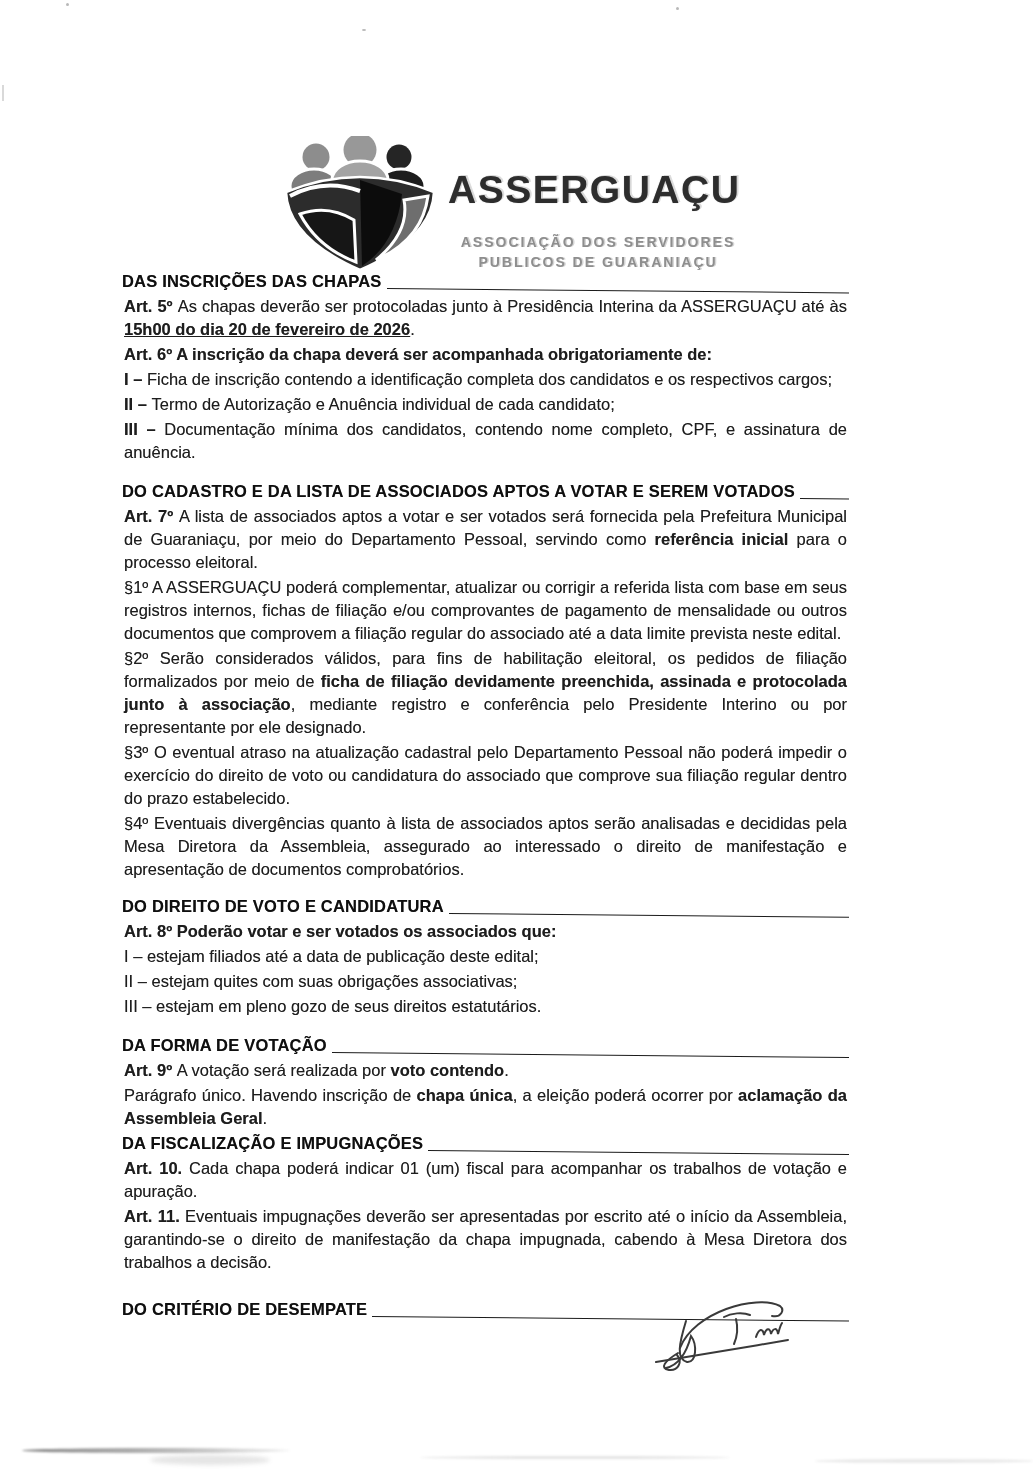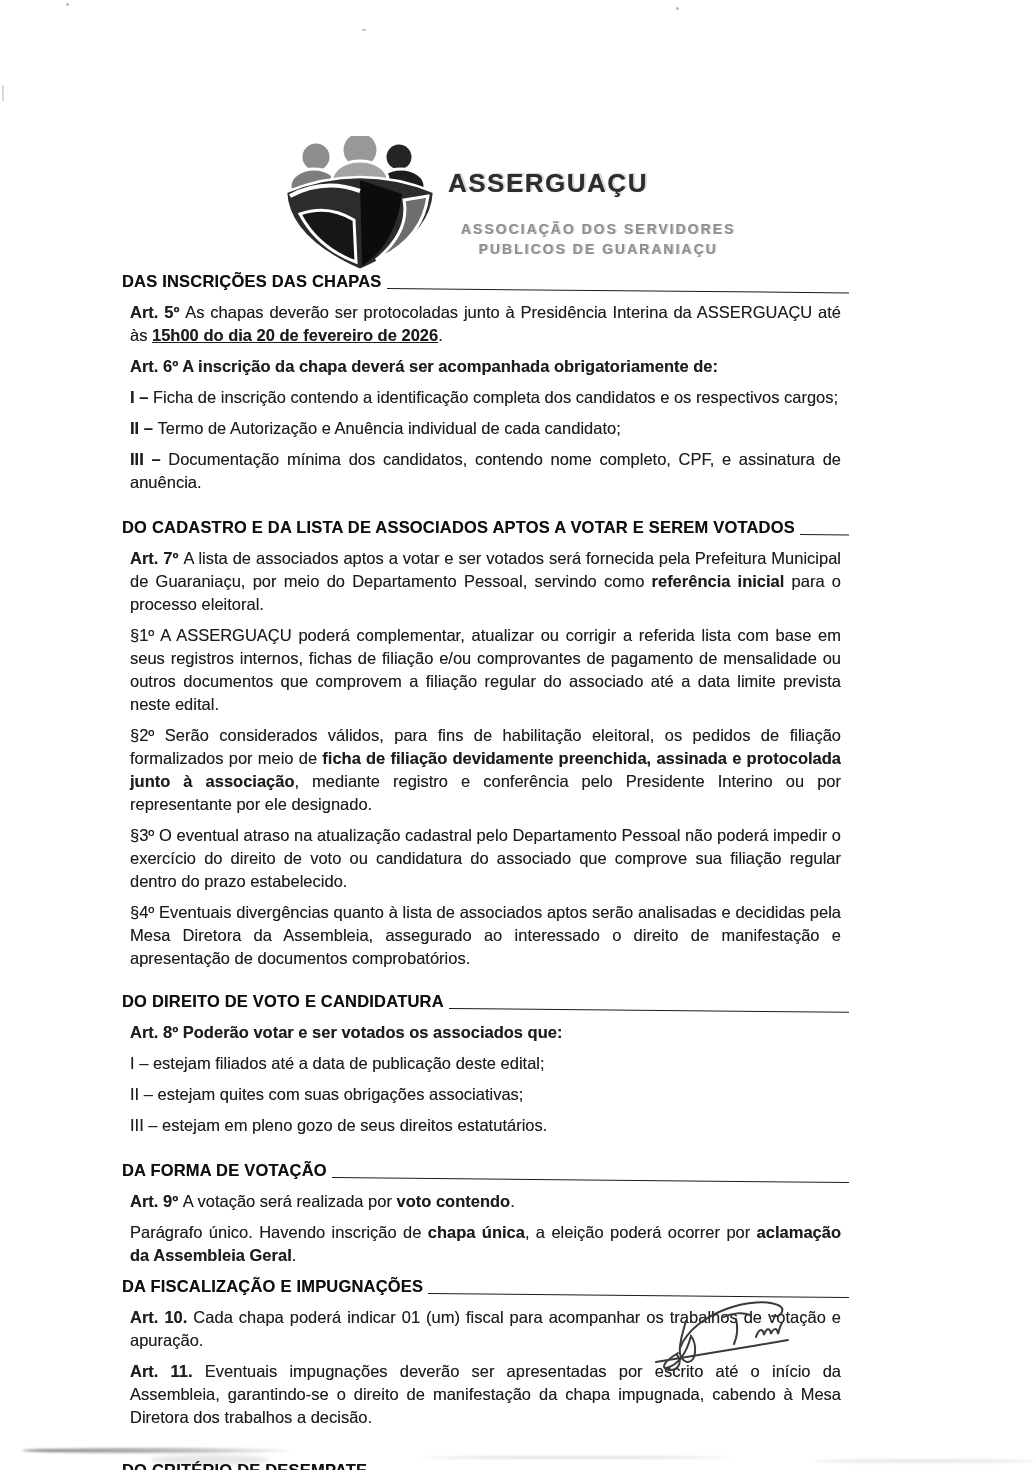--- a/index.html
+++ b/index.html
@@ -7,37 +7,37 @@
     position:relative;
     width:1033px;height:1470px;
     background:#ffffff;
     overflow:hidden;
     font-family:"Liberation Sans", sans-serif;
   }
   
   .logo{position:absolute;left:276px;top:136px;width:168px;height:138px;}
   .brand{position:absolute;left:448px;top:168px;width:430px;}
   .brand-title{
-    font-size:26px;font-weight:bold;color:#2d2d2d;letter-spacing:1.5px;
+    font-size:39px;font-weight:bold;color:#2d2d2d;letter-spacing:1.5px;
     text-shadow:2px -1px 0 rgba(100,100,100,0.22), 0 0 1px rgba(0,0,0,0.35);
     white-space:nowrap;
   }
   .brand-sub{
     margin-top:20px;width:300px;text-align:center;
     font-size:14px;font-weight:bold;color:#8e8e8e;letter-spacing:2px;line-height:20px;
     text-shadow:1.5px -0.5px 0 rgba(150,150,150,0.4);
   }
   
   .content{
     position:absolute;left:122px;top:270px;width:727px;
     font-size:16.5px;line-height:23px;color:#1d1d1d;
     text-align:justify;
     text-shadow:0 0 0.5px rgba(0,0,0,0.45);
   }
-  .para{margin:8px;}
+  .para{margin:2px;}
   .b{font-weight:bold;}
   .u{text-decoration:underline;}
   .heading{
     display:flex;align-items:flex-end;
     font-weight:bold;color:#0f0f0f;text-align:left;
     line-height:23px;
   }
   .ht{white-space:nowrap;letter-spacing:0.2px;}
   .hline{
     flex:1;height:0;border-bottom:1.7px solid #1b1b1b;

